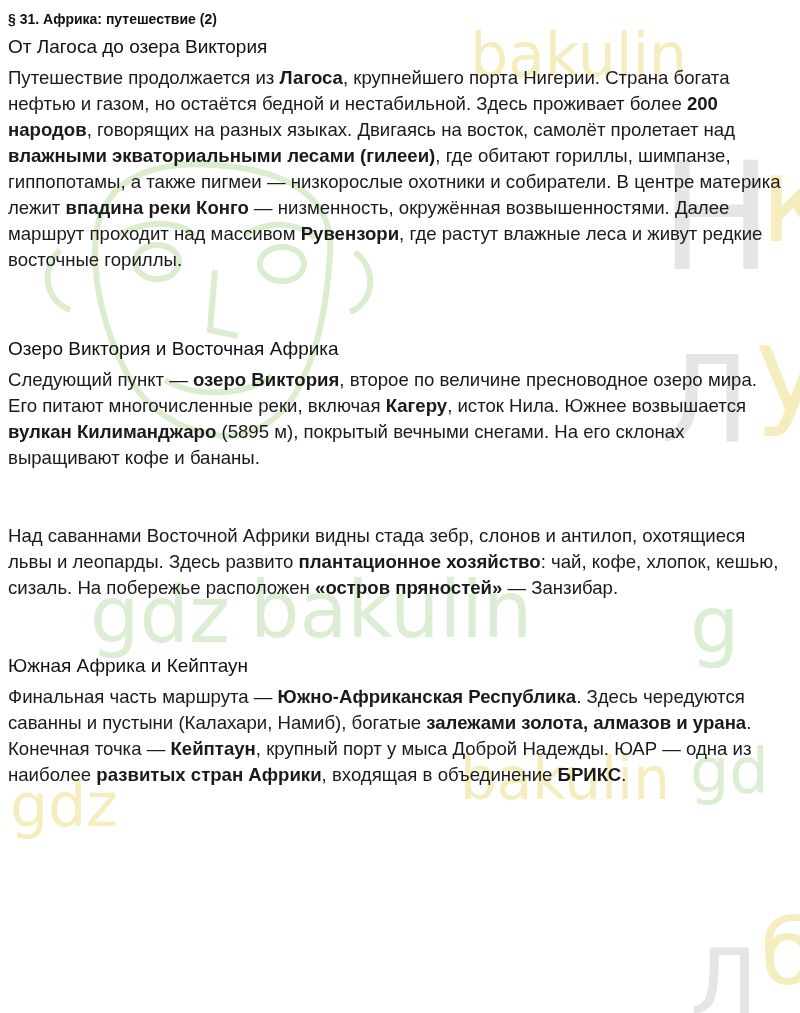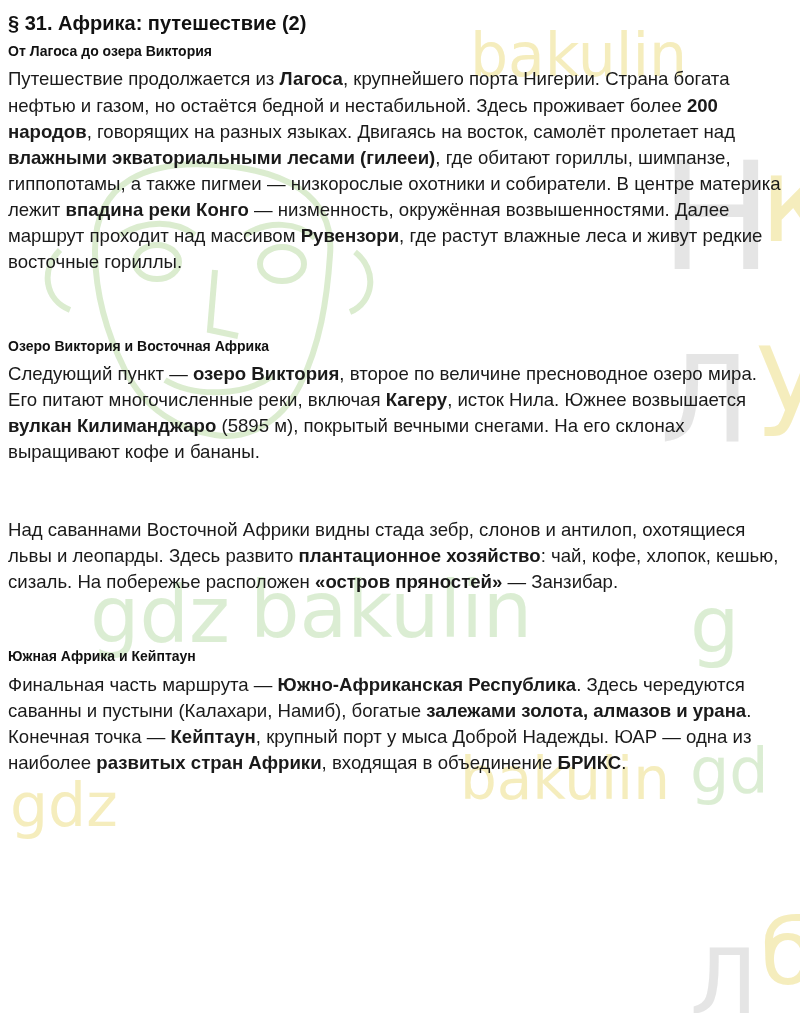--- a/index.html
+++ b/index.html
@@ -44,29 +44,29 @@
     opacity: .9;
   }
 
   
   #content {
     position: relative;
     z-index: 2;
     padding: 10px 14px 0 8px;
   }
   .para-title {
-    font-size: 20px;
+    font-size: 14px;
     font-weight: bold;
     line-height: 1.3;
     margin: 0 0 6px 0;
     color: #111;
   }
   h2.section-heading {
-    font-size: 14px;
-    font-weight: bold;
+    font-size: 19px;
+    font-weight: normal;
     line-height: 1.32;
     margin: 0 0 6px 0;
     color: #111;
   }
   .block {
     margin-bottom: 0;
   }
   .body-text {
     font-size: 18.6px;
     line-height: 1.40;

